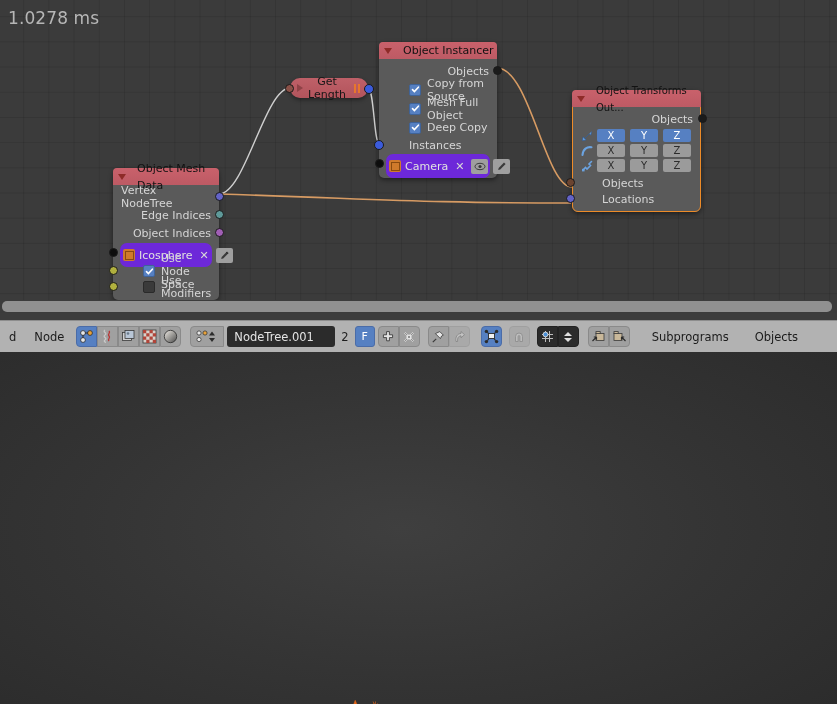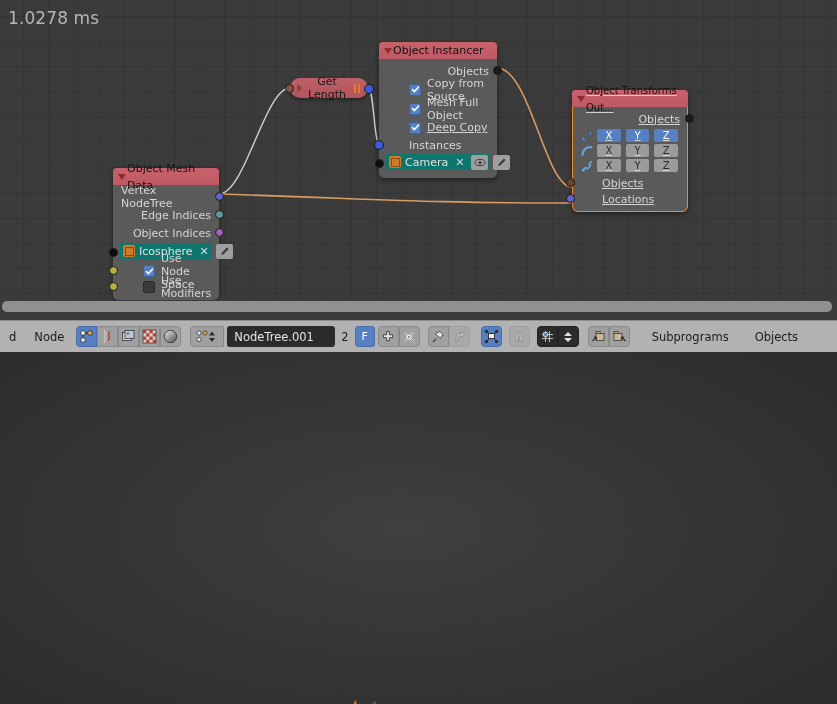--- a/index.html
+++ b/index.html
@@ -39,21 +39,21 @@
     color: #d2d2d2;
   }
   .node.selected { outline: 1.5px solid #ed8b28; outline-offset: -1px; border-radius: 6px; }
   .node-header {
     height: 17px; line-height: 17px;
     border-radius: 4px 4px 0 0;
     padding-left: 5px;
     font-size: 11px;
     color: #121212;
     position: relative;
-    display: flex; align-items: center; gap: 1px;
+    display: flex; align-items: center; gap: 11px;
   }
   .node-header.red { background: linear-gradient(to bottom, #c9616b, #bd5a64); }
   .hdr-tri {
     width: 0; height: 0;
     border-left: 4.5px solid transparent; border-right: 4.5px solid transparent;
     border-top: 6px solid #8e2b28; margin-top: 1px;
   }
   .node-body { padding: 3px 0 5px 0; }
 
   .row {
@@ -82,22 +82,22 @@
     width: 12px; height: 12px; border-radius: 2px;
     background: #5680c2; border: 1px solid #3f6398;
     display: inline-flex; align-items: center; justify-content: center;
     margin-right: 6px; flex: none;
   }
   .check.off { background: #3a3a3a; border-color: #2a2a2a; }
   .check svg { display: block; }
 
   .field {
     height: 16px; margin: 1px 7px 1px 7px;
-    background: #0f766e; border-radius: 1px;
-    display: flex; align-items: center; padding: 4px 3px;
+    background: #6d28d9; border-radius: 7px;
+    display: flex; align-items: center; padding: 12px 3px;
     font-size: 11px; color: #e0e0e0; gap: 4px;
   }
   .obj-icon {
     width: 12px; height: 12px; flex: none;
     background: #d07a2b; border-radius: 2px;
     position: relative;
   }
   .obj-icon::after {
     content:""; position:absolute; left:1.5px; top:1.5px; right:1.5px; bottom:1.5px;
     border:1px solid #8a4a10;
@@ -307,21 +307,21 @@
           <span>Copy from Source</span>
         </div>
         <div class="row left" style="height:19px;">
           <span class="check">
             <svg width="9" height="9" viewBox="0 0 9 9">
                 <path d="M1.5 4.6 L3.4 6.6 L7.4 2.2" stroke="#fff" stroke-width="1.6" fill="none" stroke-linecap="round"></path>
               </svg>
           </span>
           <span>Mesh Full Object</span>
         </div>
-        <div class="row left" style="height:19px;text-decoration:underline;">
+        <div class="row left" style="height:19px;">
           <span class="check">
             <svg width="9" height="9" viewBox="0 0 9 9">
                 <path d="M1.5 4.6 L3.4 6.6 L7.4 2.2" stroke="#fff" stroke-width="1.6" fill="none" stroke-linecap="round"></path>
               </svg>
           </span>
           <span>Deep Copy</span>
         </div>
 
         <div class="row left" style="height:16px;">
           <span class="socket sock-blue" style="left:-5px; top:3px; width:10px; height:10px;"></span>
@@ -343,21 +343,21 @@
             <span class="icon-btn">
               <svg width="11" height="11" viewBox="0 0 11 11">
                   <path d="M8 1.5 L9.6 3.1 L4.2 8.5 L2.2 9 L2.7 7z" fill="#3a3a3a"></path>
                 </svg>
             </span>
           </div>
         </div>
       </div>
     </div>
 
-    <div class="node selected" style="left:572px; top:90px; width:116px;text-decoration:underline;">
+    <div class="node selected" style="left:572px; top:90px; width:129px;">
       <div class="node-header red">
         <span class="hdr-tri"></span>
         <span style="font-size:10px;">Object Transforms Out...</span>
       </div>
       <div class="node-body">
         <div class="row right">
           <span>Objects</span>
           <span class="socket sock-dark" style="right:-6px; top:4px;"></span>
         </div>
 

